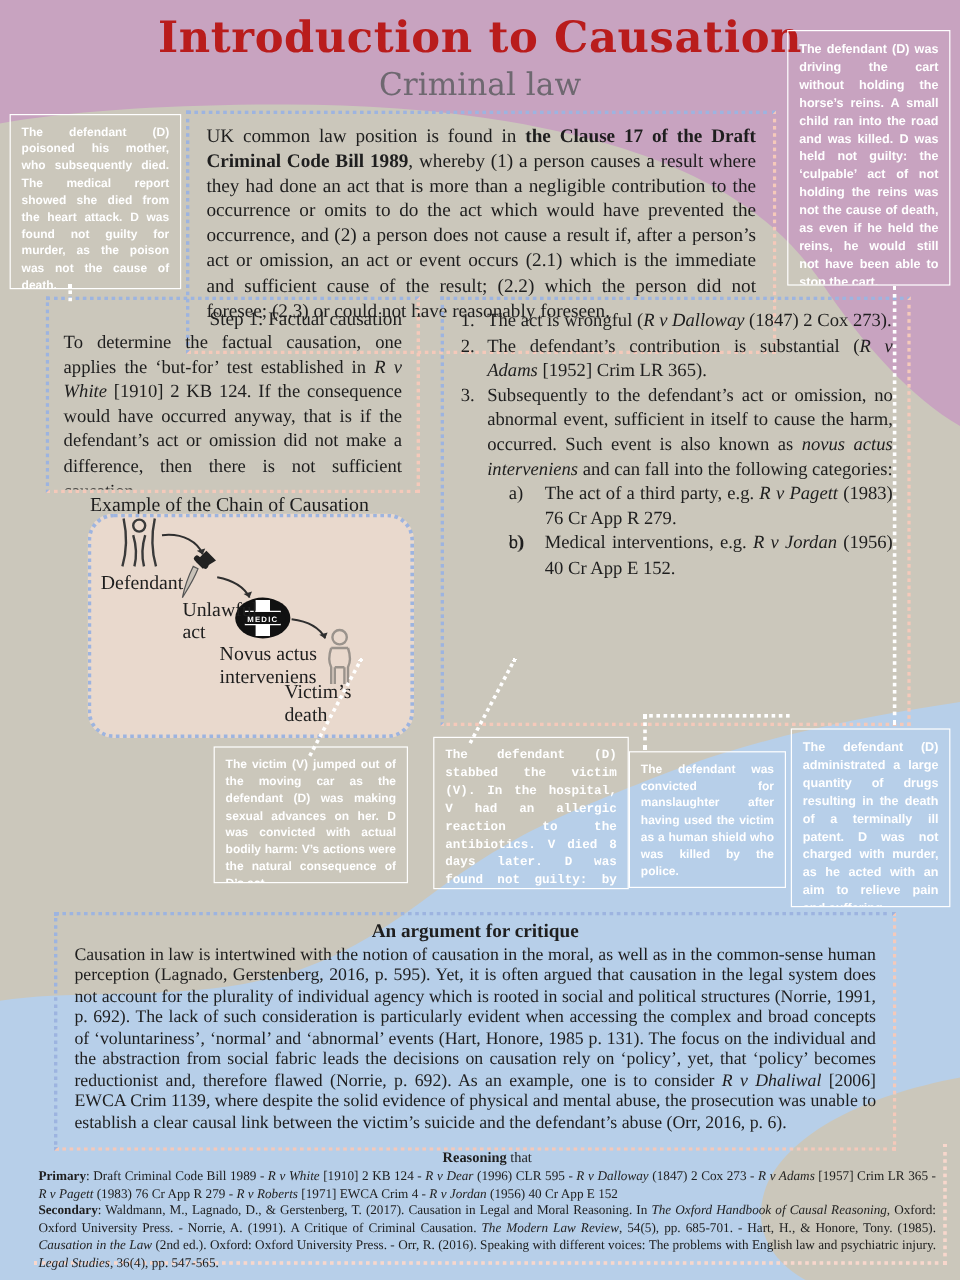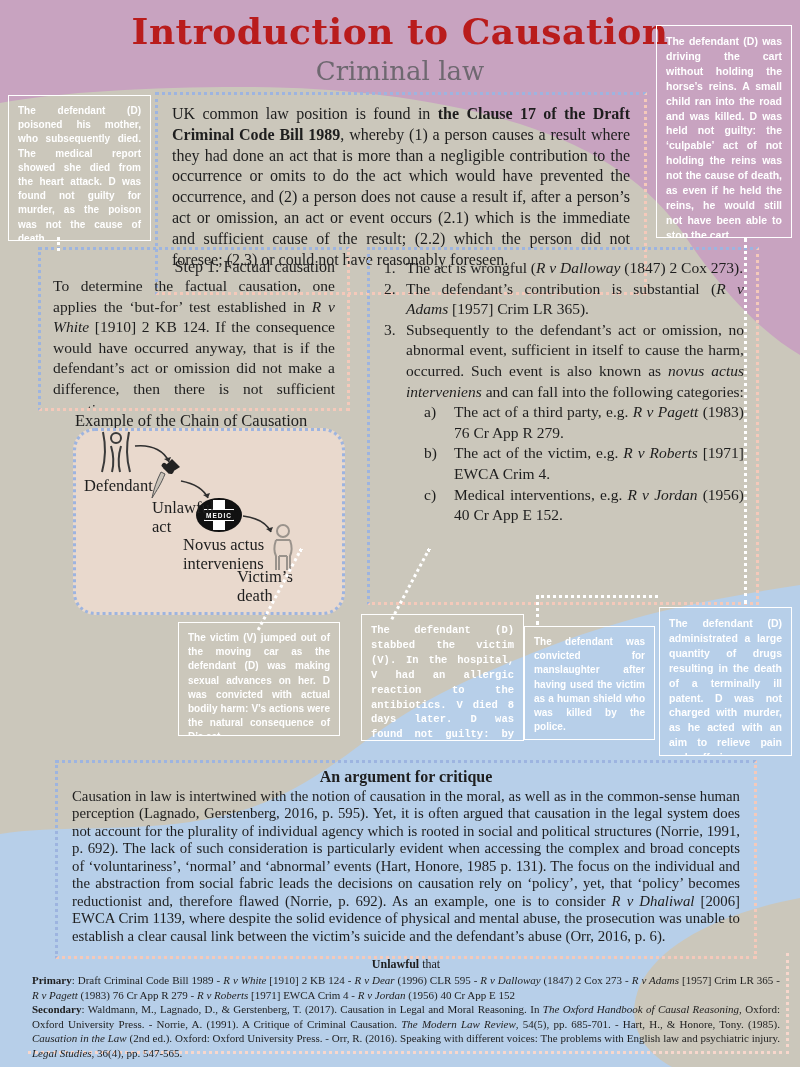--- a/index.html
+++ b/index.html
@@ -74,33 +74,32 @@
     <div class="step-body just"><span>To determine the factual causation, one applies the ‘but-for’ test established in </span><span class="i">R v White</span><span> [1910] 2 KB 124. If the consequence would have occurred anyway, that is if the defendant’s act or omission did not make a difference, then there is not sufficient causation.</span></div>
   </div>
 
   <div class="abs dotbox" style="left:367px;top:247px;width:392px;height:358px;">
     <div class="step-body just li">
       <span class="marker">1.</span>
       <span><span>The act is wrongful (</span><span class="i">R v Dalloway</span><span> (1847) 2 Cox 273).</span></span>
     </div>
     <div class="step-body just li">
       <span class="marker">2.</span>
-      <span><span>The defendant’s contribution is substantial (</span><span class="i">R v Adams</span><span> [1957] Crim LR 365).</span></span>
+      <span><span>The defendant’s contribution is substantial (</span><span class="i">R v Adams</span><span> [1952] Crim LR 365).</span></span>
     </div>
     <div class="step-body just li">
       <span class="marker">3.</span>
       <span><span>Subsequently to the defendant’s act or omission, no abnormal event, sufficient in itself to cause the harm, occurred. Such event is also known as </span><span class="i">novus actus interveniens</span><span> and can fall into the following categories:</span></span>
     </div>
     <div class="step-body just li2">
       <span class="marker">a)</span>
       <span><span>The act of a third party, e.g. </span><span class="i">R v Pagett</span><span> (1983) 76 Cr App R 279.</span></span>
     </div>
     <div class="step-body just li2">
       <span class="marker">b)</span>
-      <span><span>The act of the victim, e.g. </span><span class="i">R v Roberts</span><span> [1971] EWCA Crim 4.</span></span>
     </div>
     <div class="step-body just li2">
       <span class="marker">c)</span>
       <span><span>Medical interventions, e.g. </span><span class="i">R v Jordan</span><span> (1956) 40 Cr App E 152.</span></span>
     </div>
   </div>
 
   <div class="abs diagram-title" style="left:75px;top:411px;width:268px;">Example of the Chain of Causation</div>
   <div class="abs diagram-box" style="left:73px;top:428px;width:272px;height:187px;"></div>
 
@@ -148,29 +147,29 @@
   <div class="abs dlabel" style="left:84px;top:477px;">Defendant</div>
   <div class="abs dlabel" style="left:140px;top:499px;width:80px;margin-left:12px;">Unlawful act</div>
   <div class="abs dlabel" style="left:183px;top:536px;width:102px;">Novus actus interveniens</div>
   <div class="abs dlabel" style="left:237px;top:568px;width:64px;">Victim’s death</div>
 
   <div class="abs case-box" style="left:178px;top:622px;width:162px;height:114px;">The victim (V) jumped out of the moving car as the defendant (D) was making sexual advances on her. D was convicted with actual bodily harm: V’s actions were the natural consequence of D’s act.</div>
   <div class="abs case-box" style="left:361px;top:614px;width:163px;height:127px;font-size:10.5px;font-family:Liberation Mono, monospace;">The defendant (D) stabbed the victim (V). In the hospital, V had an allergic reaction to the antibiotics. V died 8 days later. D was found not guilty: by time of death the original stabbing wounds started to heal.</div>
   <div class="abs case-box" style="left:524px;top:626px;width:131px;height:114px;">The defendant was convicted for manslaughter after having used the victim as a human shield who was killed by the police.</div>
   <div class="abs case-box" style="left:659px;top:607px;width:133px;height:149px;font-size:10.5px;">The defendant (D) administrated a large quantity of drugs resulting in the death of a terminally ill patent. D was not charged with murder, as he acted with an aim to relieve pain and suffering.</div>
 
-  <div class="abs dotbox" style="left:55px;top:760px;width:702px;height:199px;padding:5px 14px;">
+  <div class="abs dotbox" style="left:45px;top:760px;width:702px;height:199px;padding:5px 14px;">
     <div class="critique-head">An argument for critique</div>
     <div class="critique-body just"><span>Causation in law is intertwined with the notion of causation in the moral, as well as in the common-sense human perception (Lagnado, Gerstenberg, 2016, p. 595). Yet, it is often argued that causation in the legal system does not account for the plurality of individual agency which is rooted in social and political structures (Norrie, 1991, p. 692). The lack of such consideration is particularly evident when accessing the complex and broad concepts of ‘voluntariness’, ‘normal’ and ‘abnormal’ events (Hart, Honore, 1985 p. 131). The focus on the individual and the abstraction from social fabric leads the decisions on causation rely on ‘policy’, yet, that ‘policy’ becomes reductionist and, therefore flawed (Norrie, p. 692).  As an example, one is to consider </span><span class="i">R v Dhaliwal</span><span> [2006] EWCA Crim 1139, where despite the solid evidence of physical and mental abuse, the prosecution was unable to establish a clear causal link between the victim’s suicide and the defendant’s abuse (Orr, 2016, p. 6).</span></div>
   </div>
 
   <div class="abs ref-frame" style="left:28px;top:953px;width:758px;height:98px;"></div>
   <div class="abs" style="left:32px;top:957px;width:748px;">
     <div class="ref-head">
-      <span class="b">Unlawful</span><span> that</span>
+      <span class="b">Reasoning</span><span> that</span>
     </div>
     <div class="ref-body">
       <span class="b">Primary</span><span><span>: Draft Criminal Code Bill 1989 - </span><span class="i">R v White</span><span>  [1910] 2 KB 124 - </span><span class="i">R v Dear</span><span> (1996) CLR 595 - </span><span class="i">R v Dalloway</span><span> (1847) 2 Cox 273 - </span><span class="i">R v Adams</span><span> [1957] Crim LR 365 - </span><span class="i">R v Pagett</span><span> (1983) 76 Cr App R 279 - </span><span class="i">R v Roberts</span><span> [1971] EWCA Crim 4 - </span><span class="i">R v Jordan</span><span> (1956) 40 Cr App E 152</span></span>
     </div>
     <div class="ref-body">
       <span class="b">Secondary</span><span><span>: Waldmann, M., Lagnado, D., &amp; Gerstenberg, T. (2017). Causation in Legal and Moral Reasoning. In </span><span class="i">The Oxford Handbook of Causal Reasoning</span><span>, Oxford: Oxford University Press. - Norrie, A. (1991). A Critique of Criminal Causation. </span><span class="i">The Modern Law Review</span><span>, 54(5), pp. 685-701. - Hart, H., &amp; Honore, Tony. (1985). </span><span class="i">Causation in the Law</span><span> (2nd ed.). Oxford: Oxford University Press. - Orr, R. (2016). Speaking with different voices: The problems with English law and psychiatric injury. </span><span class="i">Legal Studies</span><span>, 36(4), pp. 547-565.</span></span>
     </div>
   </div>
 
   <div class="abs vdot" style="left:57px;top:237px;height:14px;"></div>

